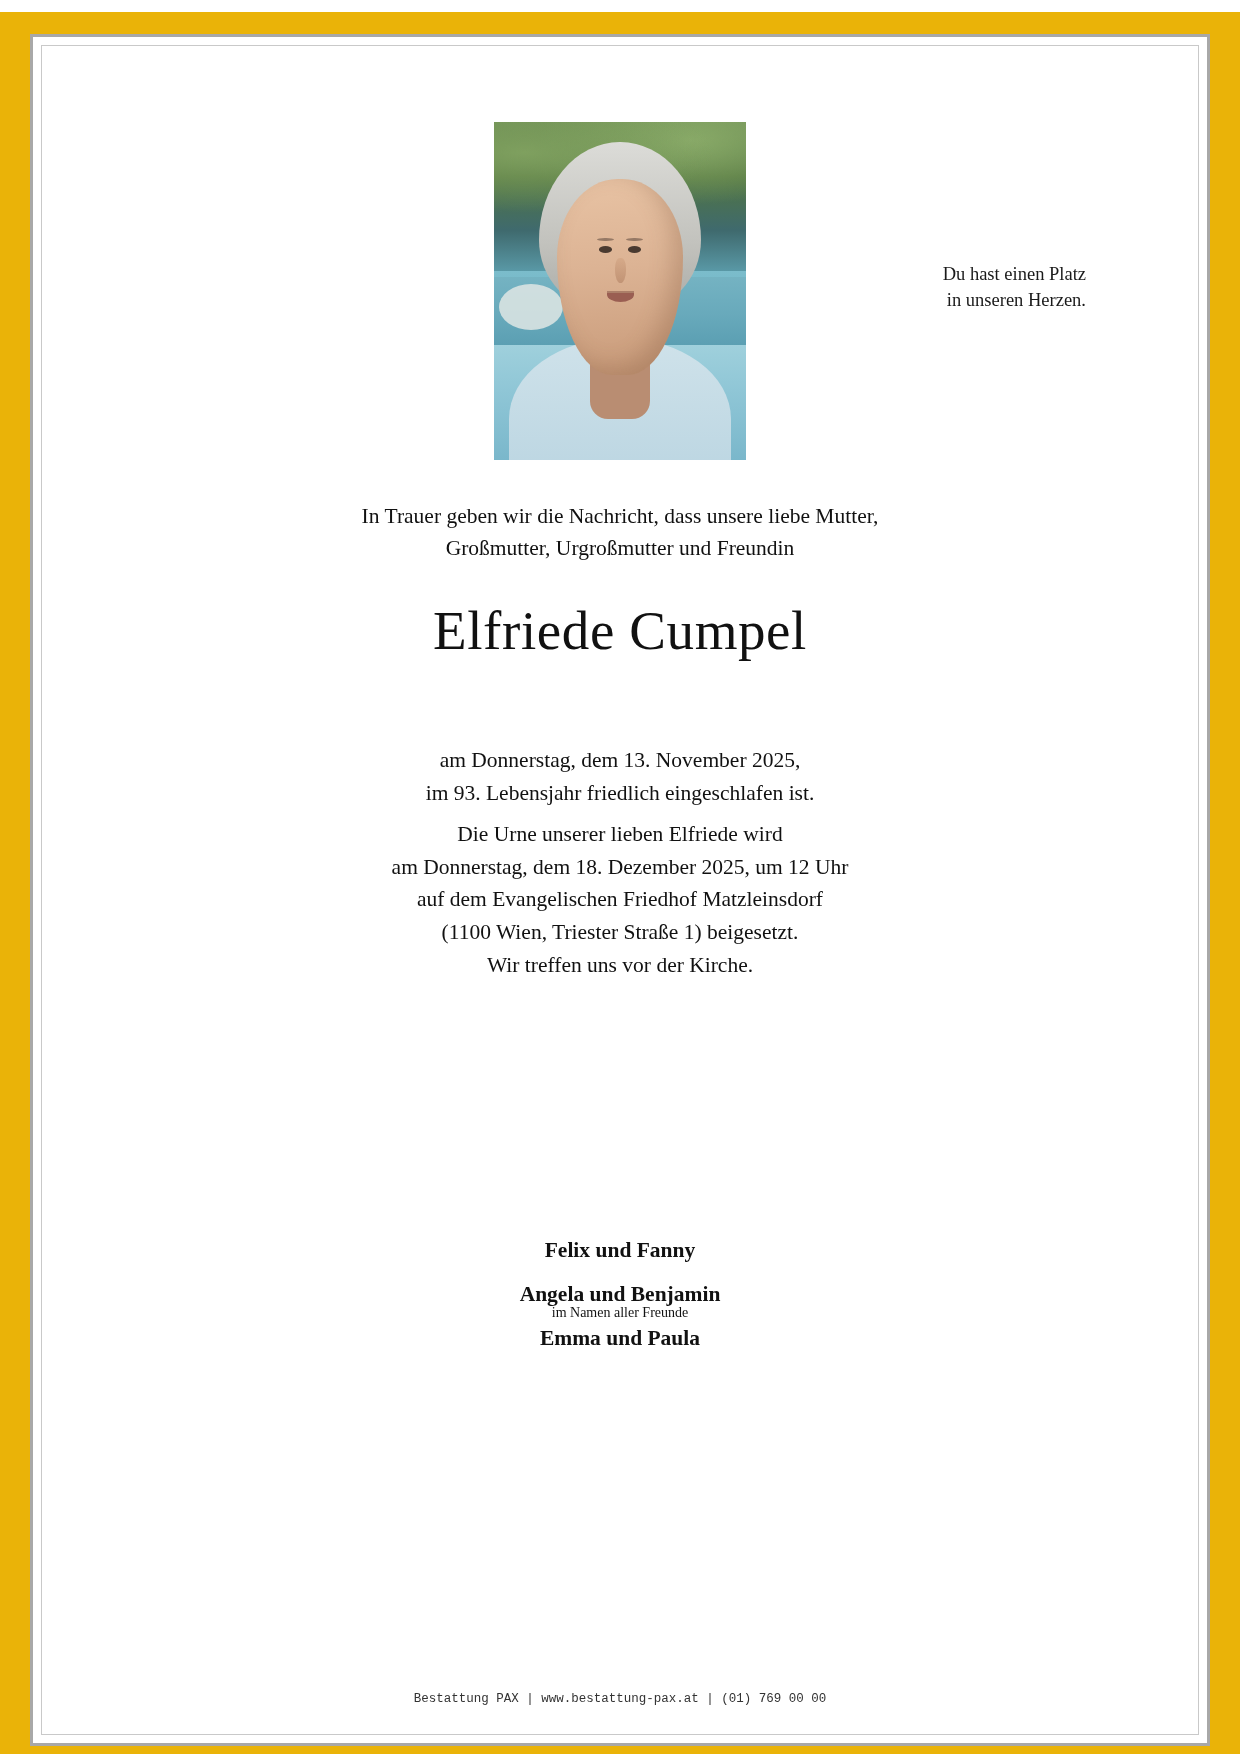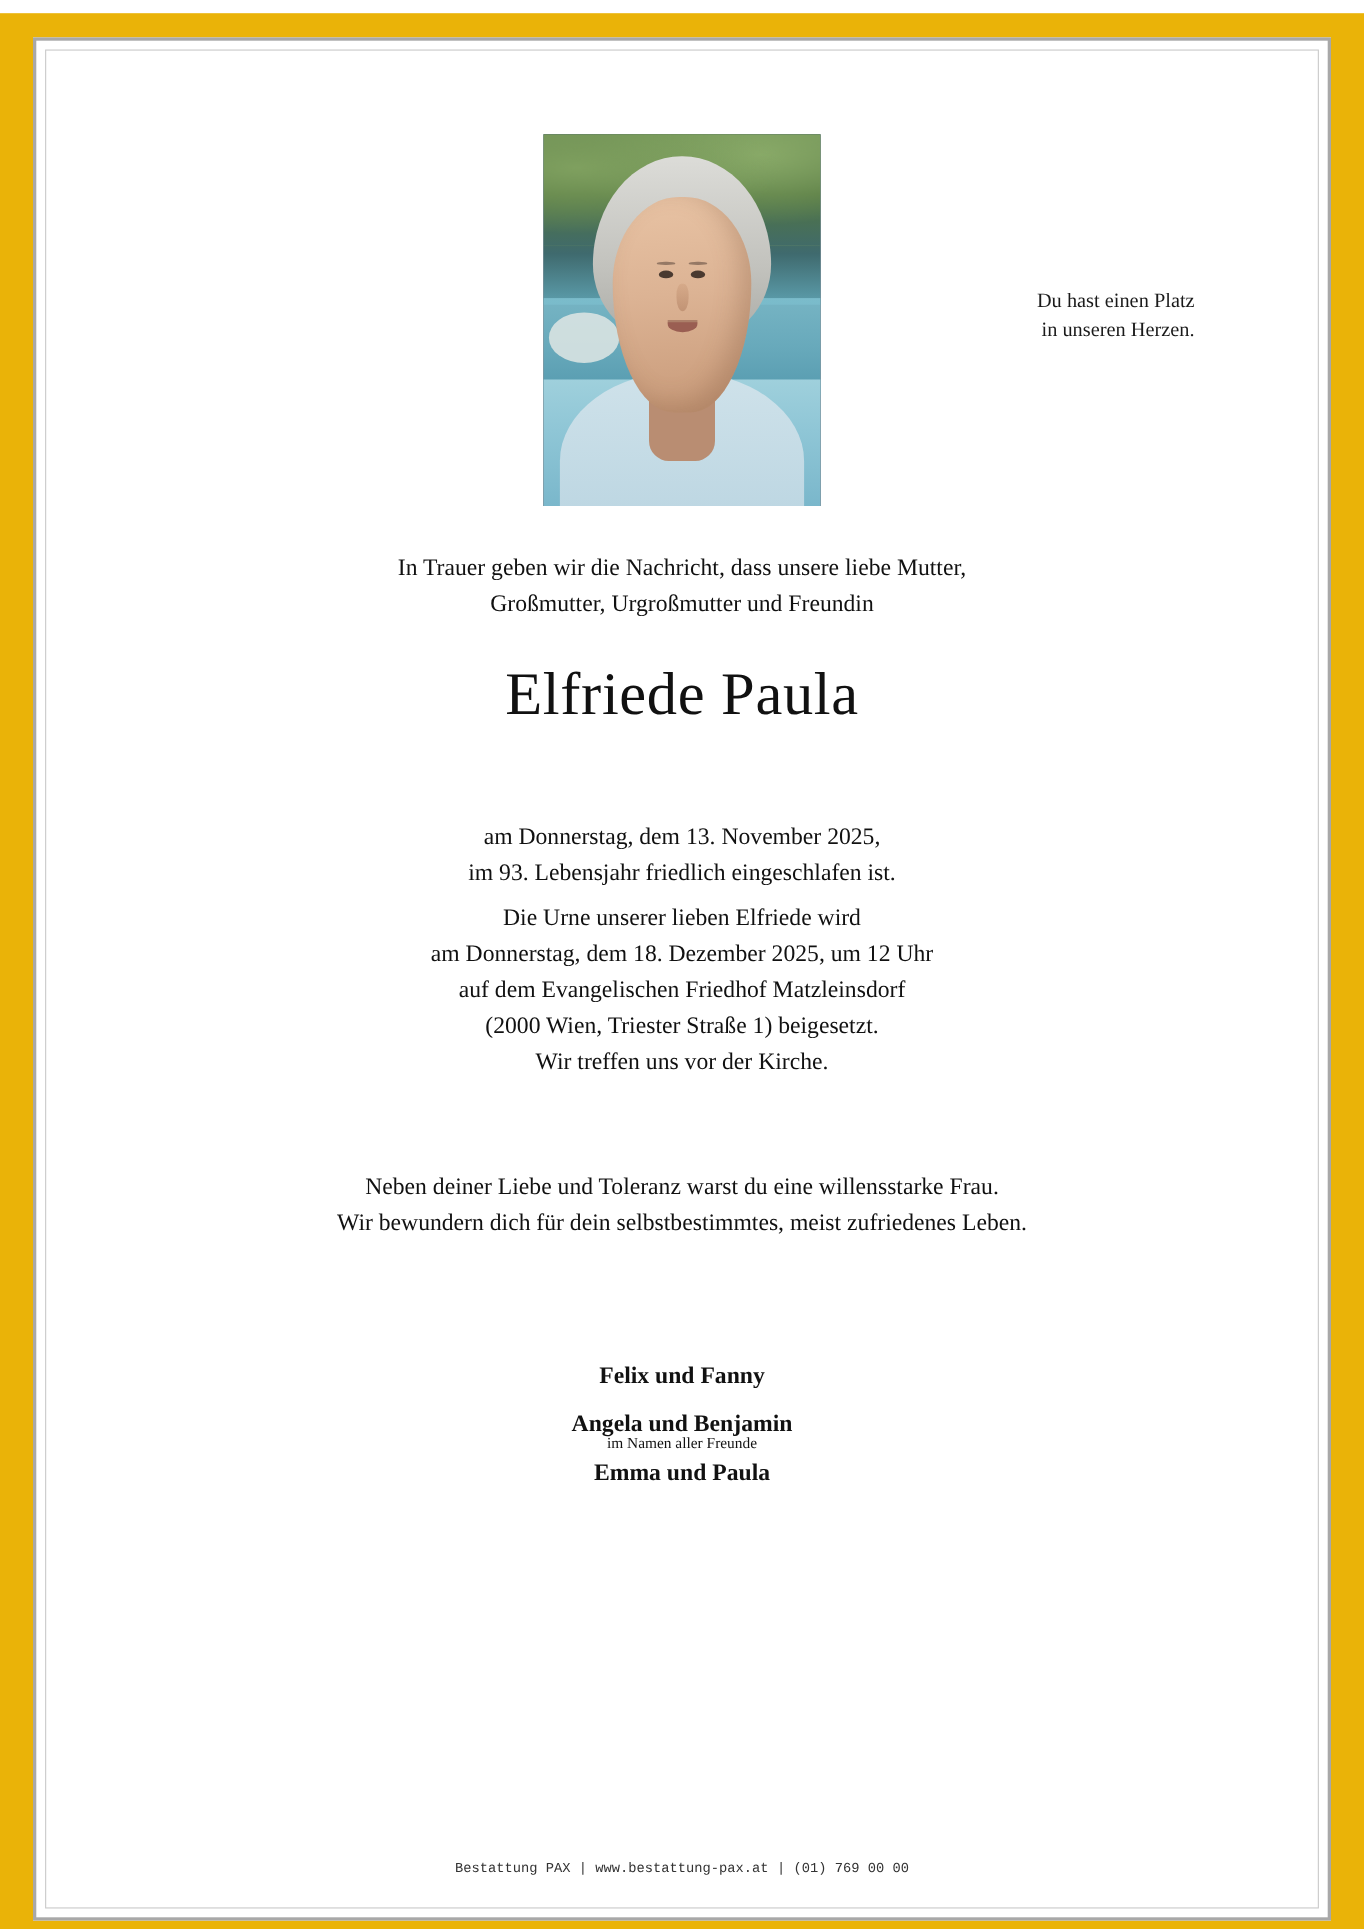--- a/index.html
+++ b/index.html
@@ -276,30 +276,28 @@
               <div class="ph-eye l"></div>
               <div class="ph-eye r"></div>
               <div class="ph-nose"></div>
               <div class="ph-mouth"></div>
             </div>
           </div>
         </div>
 
         <div class="tx intro">In Trauer geben wir die Nachricht, dass unsere liebe Mutter,
 Großmutter, Urgroßmutter und Freundin</div>
-        <div class="tx name">Elfriede Paula</div>
+        <div class="tx name">Elfriede Cumpel</div>
         <div class="tx dates">am Donnerstag, dem 13. November 2025,
 im 93. Lebensjahr friedlich eingeschlafen ist.</div>
         <div class="tx urn">Die Urne unserer lieben Elfriede wird
 am Donnerstag, dem 18. Dezember 2025, um 12 Uhr
 auf dem Evangelischen Friedhof Matzleinsdorf
-(2000 Wien, Triester Straße 1) beigesetzt.
+(1100 Wien, Triester Straße 1) beigesetzt.
 Wir treffen uns vor der Kirche.</div>
-        <div class="tx tribute">Neben deiner Liebe und Toleranz warst du eine willensstarke Frau.
-Wir bewundern dich für dein selbstbestimmtes, meist zufriedenes Leben.</div>
         <div class="tx family">Felix und Fanny
 Angela und Benjamin
 Emma und Paula</div>
         <div class="tx friends">im Namen aller Freunde</div>
 
         <div class="footer">Bestattung PAX | www.bestattung-pax.at | (01) 769 00 00</div>
 
       </div>
     </div>
   </div>

